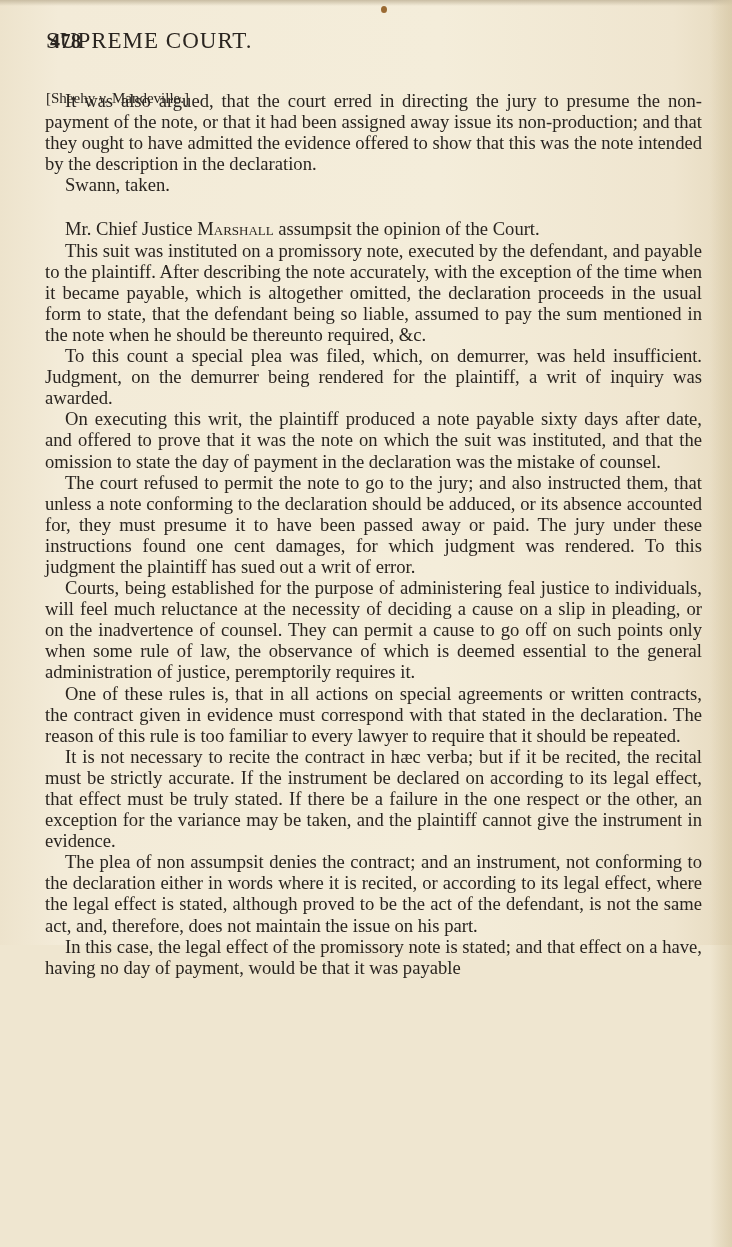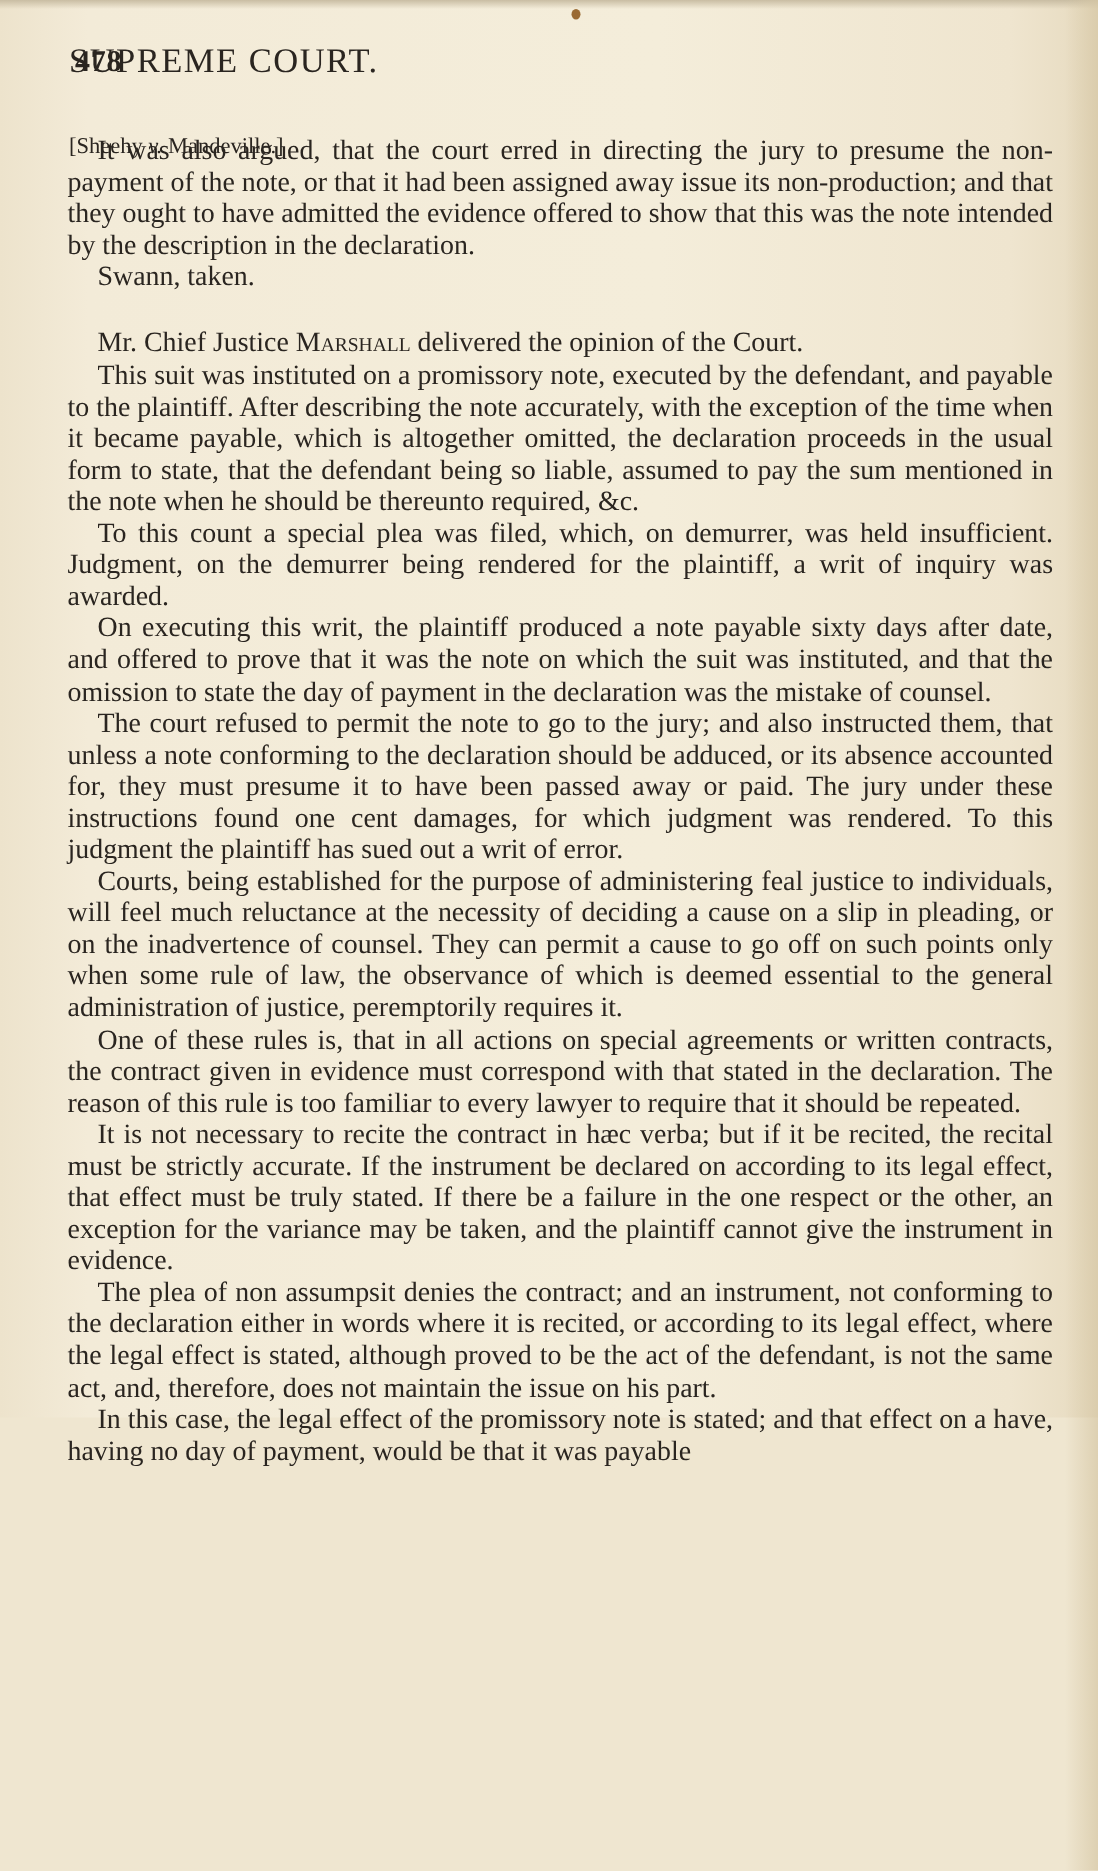--- a/index.html
+++ b/index.html
@@ -70,21 +70,21 @@
     <span class="page-number">478</span>
     <div class="running-head">SUPREME COURT.</div>
     <div class="case-caption">
       <span>[Sheehy </span><span class="v">v.</span><span> Mandeville.]</span>
     </div>
   </div>
 
   <div class="body-text">
     <p>It was also argued, that the court erred in directing the jury to presume the non-payment of the note, or that it had been assigned away issue its non-production; and that they ought to have admitted the evidence offered to show that this was the note intended by the description in the declaration.</p>
     <p>Swann, taken.</p>
-    <p class="gap"><span>Mr. Chief Justice </span><span class="smallcaps">Marshall</span><span> delivered the opinion of the Court.</span></p>
+    <p class="gap"><span>Mr. Chief Justice </span><span class="smallcaps">Marshall</span><span> assumpsit the opinion of the Court.</span></p>
     <p>This suit was instituted on a promissory note, executed by the defendant, and payable to the plaintiff. After describing the note accurately, with the exception of the time when it became payable, which is altogether omitted, the declaration proceeds in the usual form to state, that the defendant being so liable, assumed to pay the sum mentioned in the note when he should be thereunto required, &amp;c.</p>
     <p>To this count a special plea was filed, which, on demurrer, was held insufficient. Judgment, on the demurrer being rendered for the plaintiff, a writ of inquiry was awarded.</p>
     <p>On executing this writ, the plaintiff produced a note payable sixty days after date, and offered to prove that it was the note on which the suit was instituted, and that the omission to state the day of payment in the declaration was the mistake of counsel.</p>
     <p>The court refused to permit the note to go to the jury; and also instructed them, that unless a note conforming to the declaration should be adduced, or its absence accounted for, they must presume it to have been passed away or paid. The jury under these instructions found one cent damages, for which judgment was rendered. To this judgment the plaintiff has sued out a writ of error.</p>
     <p>Courts, being established for the purpose of administering feal justice to individuals, will feel much reluctance at the necessity of deciding a cause on a slip in pleading, or on the inadvertence of counsel. They can permit a cause to go off on such points only when some rule of law, the observance of which is deemed essential to the general administration of justice, peremptorily requires it.</p>
     <p>One of these rules is, that in all actions on special agreements or written contracts, the contract given in evidence must correspond with that stated in the declaration. The reason of this rule is too familiar to every lawyer to require that it should be repeated.</p>
     <p>It is not necessary to recite the contract in hæc verba; but if it be recited, the recital must be strictly accurate. If the instrument be declared on according to its legal effect, that effect must be truly stated. If there be a failure in the one respect or the other, an exception for the variance may be taken, and the plaintiff cannot give the instrument in evidence.</p>
     <p>The plea of non assumpsit denies the contract; and an instrument, not conforming to the declaration either in words where it is recited, or according to its legal effect, where the legal effect is stated, although proved to be the act of the defendant, is not the same act, and, therefore, does not maintain the issue on his part.</p>
     <p>In this case, the legal effect of the promissory note is stated; and that effect on a have, having no day of payment, would be that it was payable</p>
   </div>

